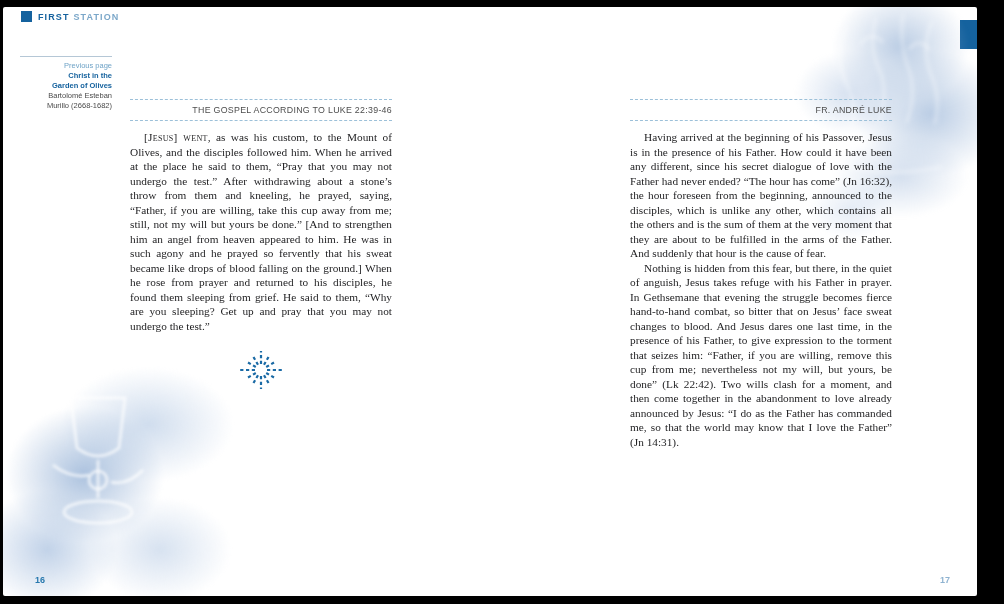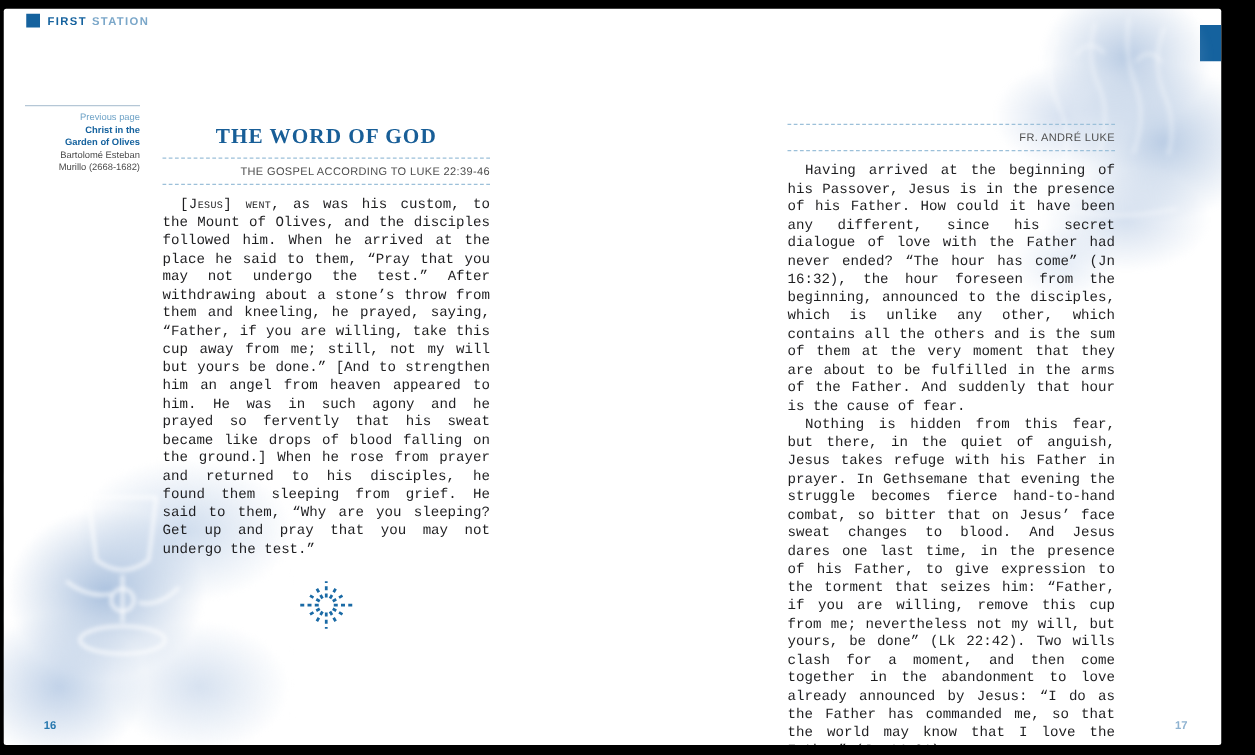--- a/index.html
+++ b/index.html
@@ -35,21 +35,21 @@
     background:
       radial-gradient(ellipse 110px 95px at 40% 45%, rgba(150,178,214,.8), rgba(150,178,214,0) 72%),
       radial-gradient(ellipse 120px 80px at 65% 25%, rgba(176,198,226,.6), rgba(176,198,226,0) 72%),
       radial-gradient(ellipse 100px 85px at 25% 75%, rgba(160,186,220,.65), rgba(160,186,220,0) 70%),
       radial-gradient(ellipse 95px 70px at 70% 75%, rgba(182,202,228,.55), rgba(182,202,228,0) 75%),
       repeating-linear-gradient(55deg, rgba(255,255,255,.18) 0 5px, rgba(255,255,255,0) 5px 16px);
     filter:blur(1.5px);
   }
   .wc svg{position:absolute;}
   
-  .caption{position:absolute;left:17px;top:49px;width:92px;text-align:right;margin-top:28px;}
+  .caption{position:absolute;left:17px;top:49px;width:92px;text-align:right;}
   .caption-rule{border-top:1px solid #b5c7d6;margin-bottom:4px;}
   .caption-label{font-size:7.5px;color:#6fa3c7;line-height:10px;}
   .caption-title{font-size:7.5px;color:#15629e;font-weight:bold;line-height:10px;white-space:pre-line;}
   .caption-artist{font-size:7.5px;color:#4a4a4a;line-height:10px;white-space:pre-line;}
   
   .col{position:absolute;top:92px;width:262px;}
   .col-left{left:127px;}
   .col-right{left:627px;}
   .sec-title{
     font-family:"Liberation Serif",serif;font-size:17px;font-weight:bold;
@@ -57,21 +57,21 @@
   }
   .dashrule{border:none;border-top:1px dashed #9cc0d9;margin:0;}
   .sec-sub{
     font-size:8.8px;color:#4d4d4d;text-align:right;
     letter-spacing:.3px;margin:5px 0;
   }
   .bodytext{
     font-family:"Liberation Serif",serif;font-size:11.3px;line-height:14.5px;
     color:#1e1e20;text-align:justify;margin-top:9px;
   }
-  .bodytext p{margin:0;text-indent:14px;font-family:Liberation Mono, monospace;}
+  .bodytext p{margin:0;text-indent:14px;}
   .smallcaps{font-variant:small-caps;letter-spacing:.3px;}
   .ornament{text-align:center;margin-top:14px;}
   
   .pagenum{position:absolute;bottom:11px;font-size:9px;font-weight:bold;}
   .pagenum-left{left:32px;color:#2778ae;margin-top:44px;}
   .pagenum-right{right:27px;color:#8fb3d1;text-align:right;}
 </style>
 </head>
 <body>
 
@@ -115,21 +115,20 @@
   <div class="caption">
     <div class="caption-rule"></div>
     <div class="caption-label">Previous page</div>
     <div class="caption-title">Christ in the
 Garden of Olives</div>
     <div class="caption-artist">Bartolomé Esteban
 Murillo (2668-1682)</div>
   </div>
 
   <div class="col col-left">
-    <h1 class="sec-title">THE WORD OF GOD</h1>
     <hr class="dashrule">
     <div class="sec-sub">THE GOSPEL ACCORDING TO LUKE 22:39-46</div>
     <hr class="dashrule">
     <div class="bodytext">
       <p><span class="smallcaps">[Jesus] went</span><span>, as was his custom, to the Mount of Olives, and the disciples followed him. When he arrived at the place he said to them, “Pray that you may not undergo the test.” After withdrawing about a stone’s throw from them and kneeling, he prayed, saying, “Father, if you are willing, take this cup away from me; still, not my will but yours be done.” [And to strengthen him an angel from heaven appeared to him. He was in such agony and he prayed so fervently that his sweat became like drops of blood falling on the ground.] When he rose from prayer and returned to his disciples, he found them sleeping from grief. He said to them, “Why are you sleeping? Get up and pray that you may not undergo the test.”</span></p>
     </div>
     <div class="ornament">
       <svg width="46" height="46" viewBox="0 0 46 46">
         <g stroke="#1a6aa5" stroke-width="2.2" stroke-dasharray="3.2 2.6" fill="none">
           <line x1="29" y1="23" x2="45" y2="23"></line>

